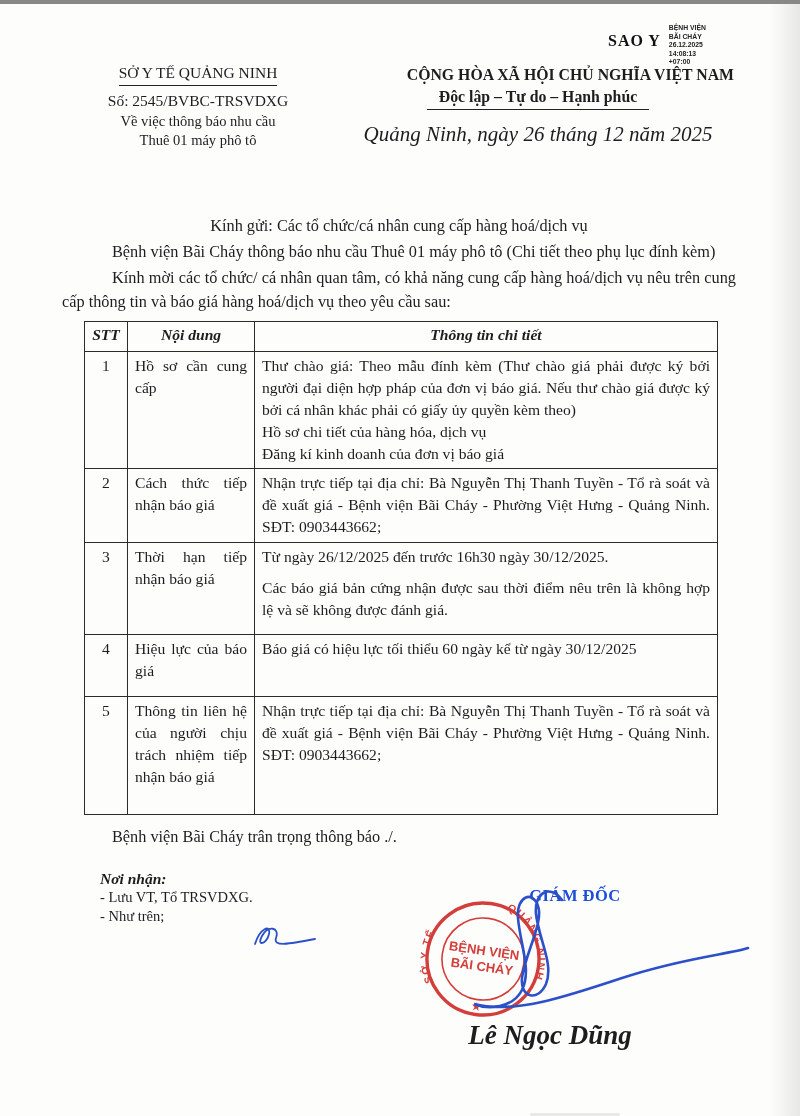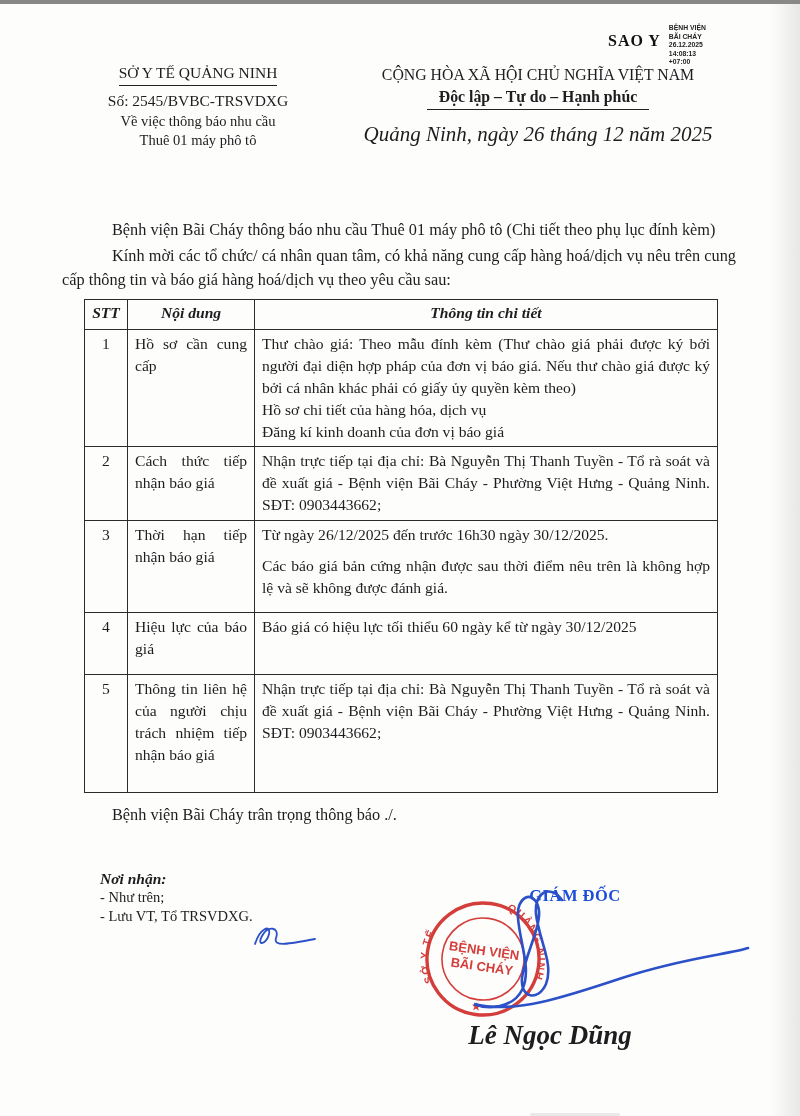--- a/index.html
+++ b/index.html
@@ -19,21 +19,21 @@
     font-family:"Liberation Sans","DejaVu Sans",sans-serif;font-weight:bold;}
 
   
   .hdr-left{position:absolute;top:60px;left:58px;width:280px;text-align:center;}
   .hdr-left .agency{font-size:15.5px;}
   .hdr-left .org{font-size:15.5px;font-weight:bold;margin-top:2px;}
   .hdr-left .org-rule{width:158px;height:0;border-bottom:1.4px solid #222;margin:3px auto 6px auto;}
   .hdr-left .number{font-size:15.5px;}
   .hdr-left .subject{font-size:14.5px;line-height:19px;margin-top:2px;}
   .hdr-right{position:absolute;top:62px;left:342px;width:392px;text-align:center;}
-  .hdr-right .national{font-size:15.8px;font-weight:normal;}
+  .hdr-right .national{font-size:15.8px;font-weight:bold;text-align:right;}
   .hdr-right .motto{font-size:15.8px;font-weight:bold;margin-top:4px;}
   .hdr-right .motto-rule{width:222px;height:0;border-bottom:1.4px solid #222;margin:3px auto 0 auto;}
   .hdr-right .dateline{font-size:21px;font-style:italic;margin-top:12px;text-align:center;}
 
   
   .doc-body{position:absolute;top:212px;left:0;width:800px;padding:0 64px 0 62px;box-sizing:border-box;}
   .salutation{text-align:center;font-size:16.3px;margin:0 0 4px 0;}
   .para{font-size:16.3px;line-height:24px;text-align:justify;text-indent:50px;margin:2px 0;}
 
   
@@ -92,20 +92,21 @@
   </div>
 
   <div class="hdr-right">
     <div class="national">CỘNG HÒA XÃ HỘI CHỦ NGHĨA VIỆT NAM</div>
     <div class="motto">Độc lập – Tự do – Hạnh phúc</div>
     <div class="motto-rule"></div>
     <div class="dateline">Quảng Ninh, ngày 26 tháng 12 năm 2025</div>
   </div>
 
   <div class="doc-body">
+    <p class="salutation">Kính gửi: Các tổ chức/cá nhân cung cấp hàng hoá/dịch vụ</p>
     <p class="para">Bệnh viện Bãi Cháy thông báo nhu cầu Thuê 01 máy phô tô (Chi tiết theo phụ lục đính kèm)</p>
     <p class="para">Kính mời các tổ chức/ cá nhân quan tâm, có khả năng cung cấp hàng hoá/dịch vụ nêu trên cung cấp thông tin và báo giá hàng hoá/dịch vụ theo yêu cầu sau:</p>
 
     <div class="tbl-wrap">
       <table class="notice">
         <colgroup>
             <col class="c-stt">
             <col class="c-topic">
             <col class="c-detail">
           </colgroup>
@@ -158,22 +159,22 @@
           </tbody>
       </table>
     </div>
 
     <p class="closing">Bệnh viện Bãi Cháy trân trọng thông báo ./.</p>
   </div>
 
   <div class="recipients">
     <div class="label">Nơi nhận:</div>
     <div>
+        <div class="item">- Lưu VT, Tổ TRSVDXG.</div>
         <div class="item">- Như trên;</div>
-        <div class="item">- Lưu VT, Tổ TRSVDXG.</div>
       </div>
   </div>
 
   <svg class="initial-sign" width="74" height="28" viewBox="0 0 74 28">
     <path d="M10,22 C15,6 26,2 24,12 C22,22 11,25 17,14 C23,3 35,5 31,16 C28,25 44,22 70,17" fill="none" stroke="#2b50c8" stroke-width="1.8" stroke-linecap="round"></path>
   </svg>
 
   <div class="sign-block">
     <div class="sign-title">GIÁM ĐỐC</div>
 

